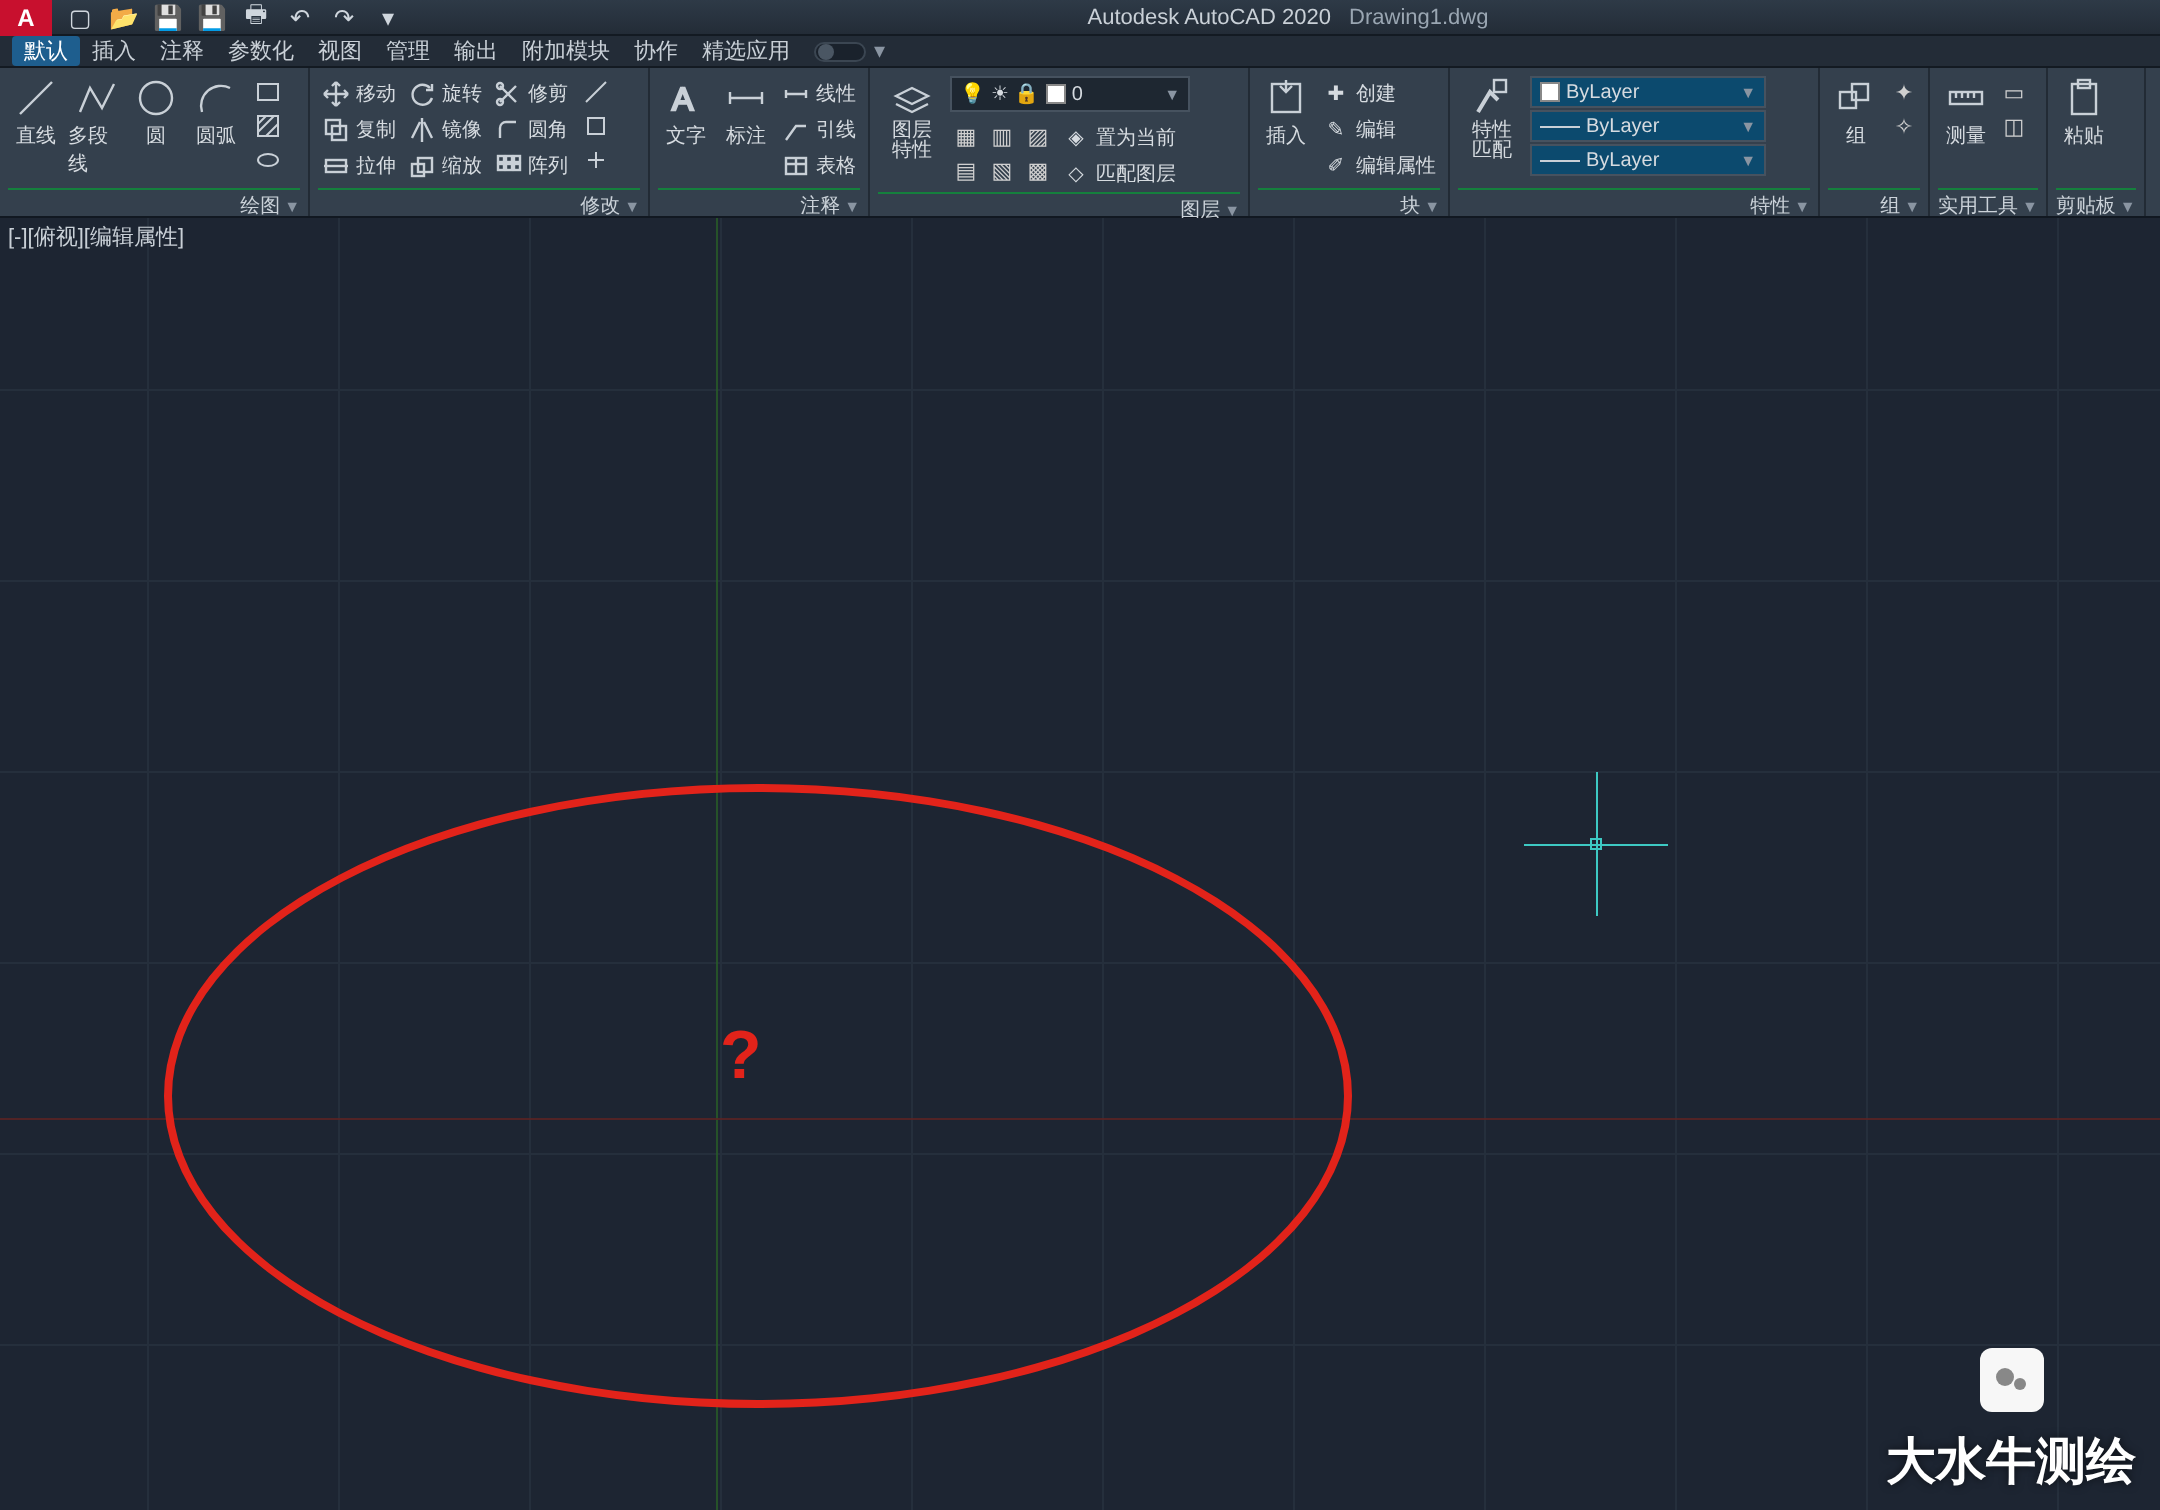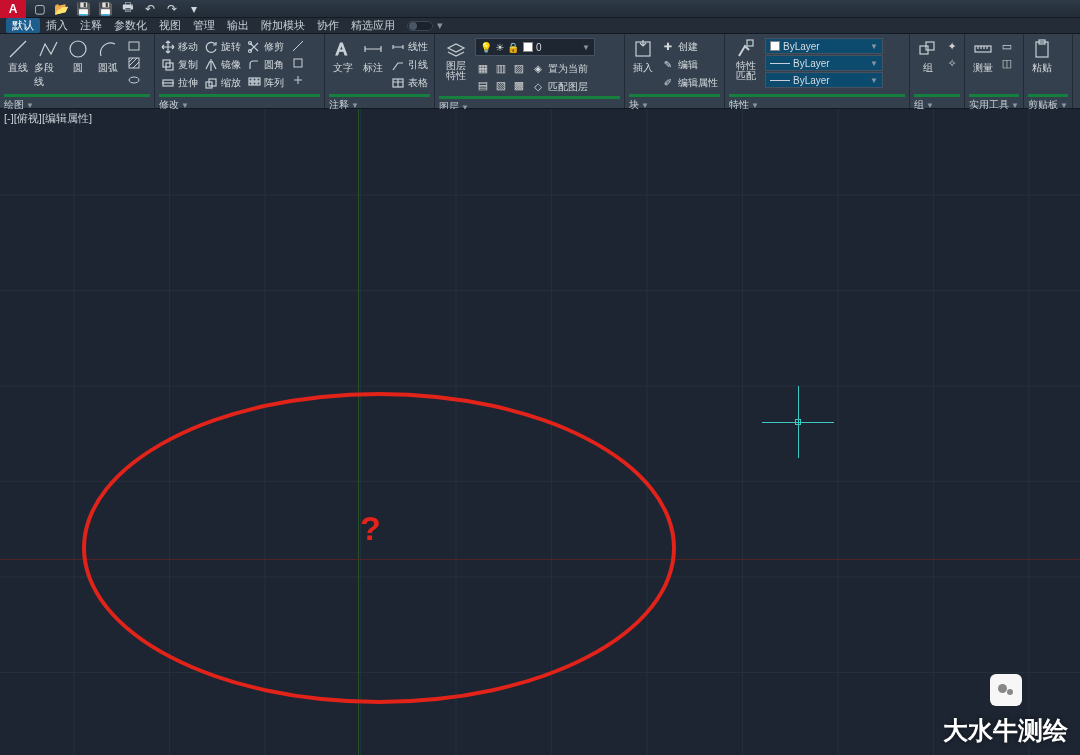--- a/index.html
+++ b/index.html
@@ -48,22 +48,22 @@
   }
   .panel {
     border-right:1px solid #222b35;
     display:flex; flex-direction:column;
     padding:2px 4px 0 4px;
     position:relative;
   }
   .panel-body { flex:1; display:flex; align-items:flex-start; gap:2px; }
   .panel-title {
     height:14px; font-size:10px; color:#cbd2d9;
-    text-align:left; padding-top:1px;
-    border-top:3px solid #15803d;
+    text-align:right; padding-top:1px;
+    border-top:1px solid #15803d;
     margin-top:1px;
   }
   .panel-title .arrow { font-size:8px; color:#8a95a2; margin-left:2px; }
 
   .big-btn {
     width:28px; display:flex; flex-direction:column; align-items:center;
     gap:1px; color:#d6dbe0; font-size:10px; padding-top:2px;
   }
   .big-icon { width:22px; height:22px; display:flex; align-items:center; justify-content:center; }
   .big-icon svg { stroke:#c9d0d7; fill:none; stroke-width:1.2; }
@@ -166,20 +166,24 @@
   <div class="app-logo">A</div>
   <div class="qat">
     <span class="qat-btn">▢</span>
     <span class="qat-btn">📂</span>
     <span class="qat-btn">💾</span>
     <span class="qat-btn">💾</span>
     <span class="qat-btn">🖶</span>
     <span class="qat-btn">↶</span>
     <span class="qat-btn">↷</span>
     <span class="qat-btn">▾</span>
+  </div>
+  <div class="title-center">
+    <span class="app">Autodesk AutoCAD 2020</span>
+    <span class="doc">Drawing1.dwg</span>
   </div>
 </div>
 
 <div class="menubar">
   <span class="menu-item active">默认</span>
   <span class="menu-item">插入</span>
   <span class="menu-item">注释</span>
   <span class="menu-item">参数化</span>
   <span class="menu-item">视图</span>
   <span class="menu-item">管理</span>

